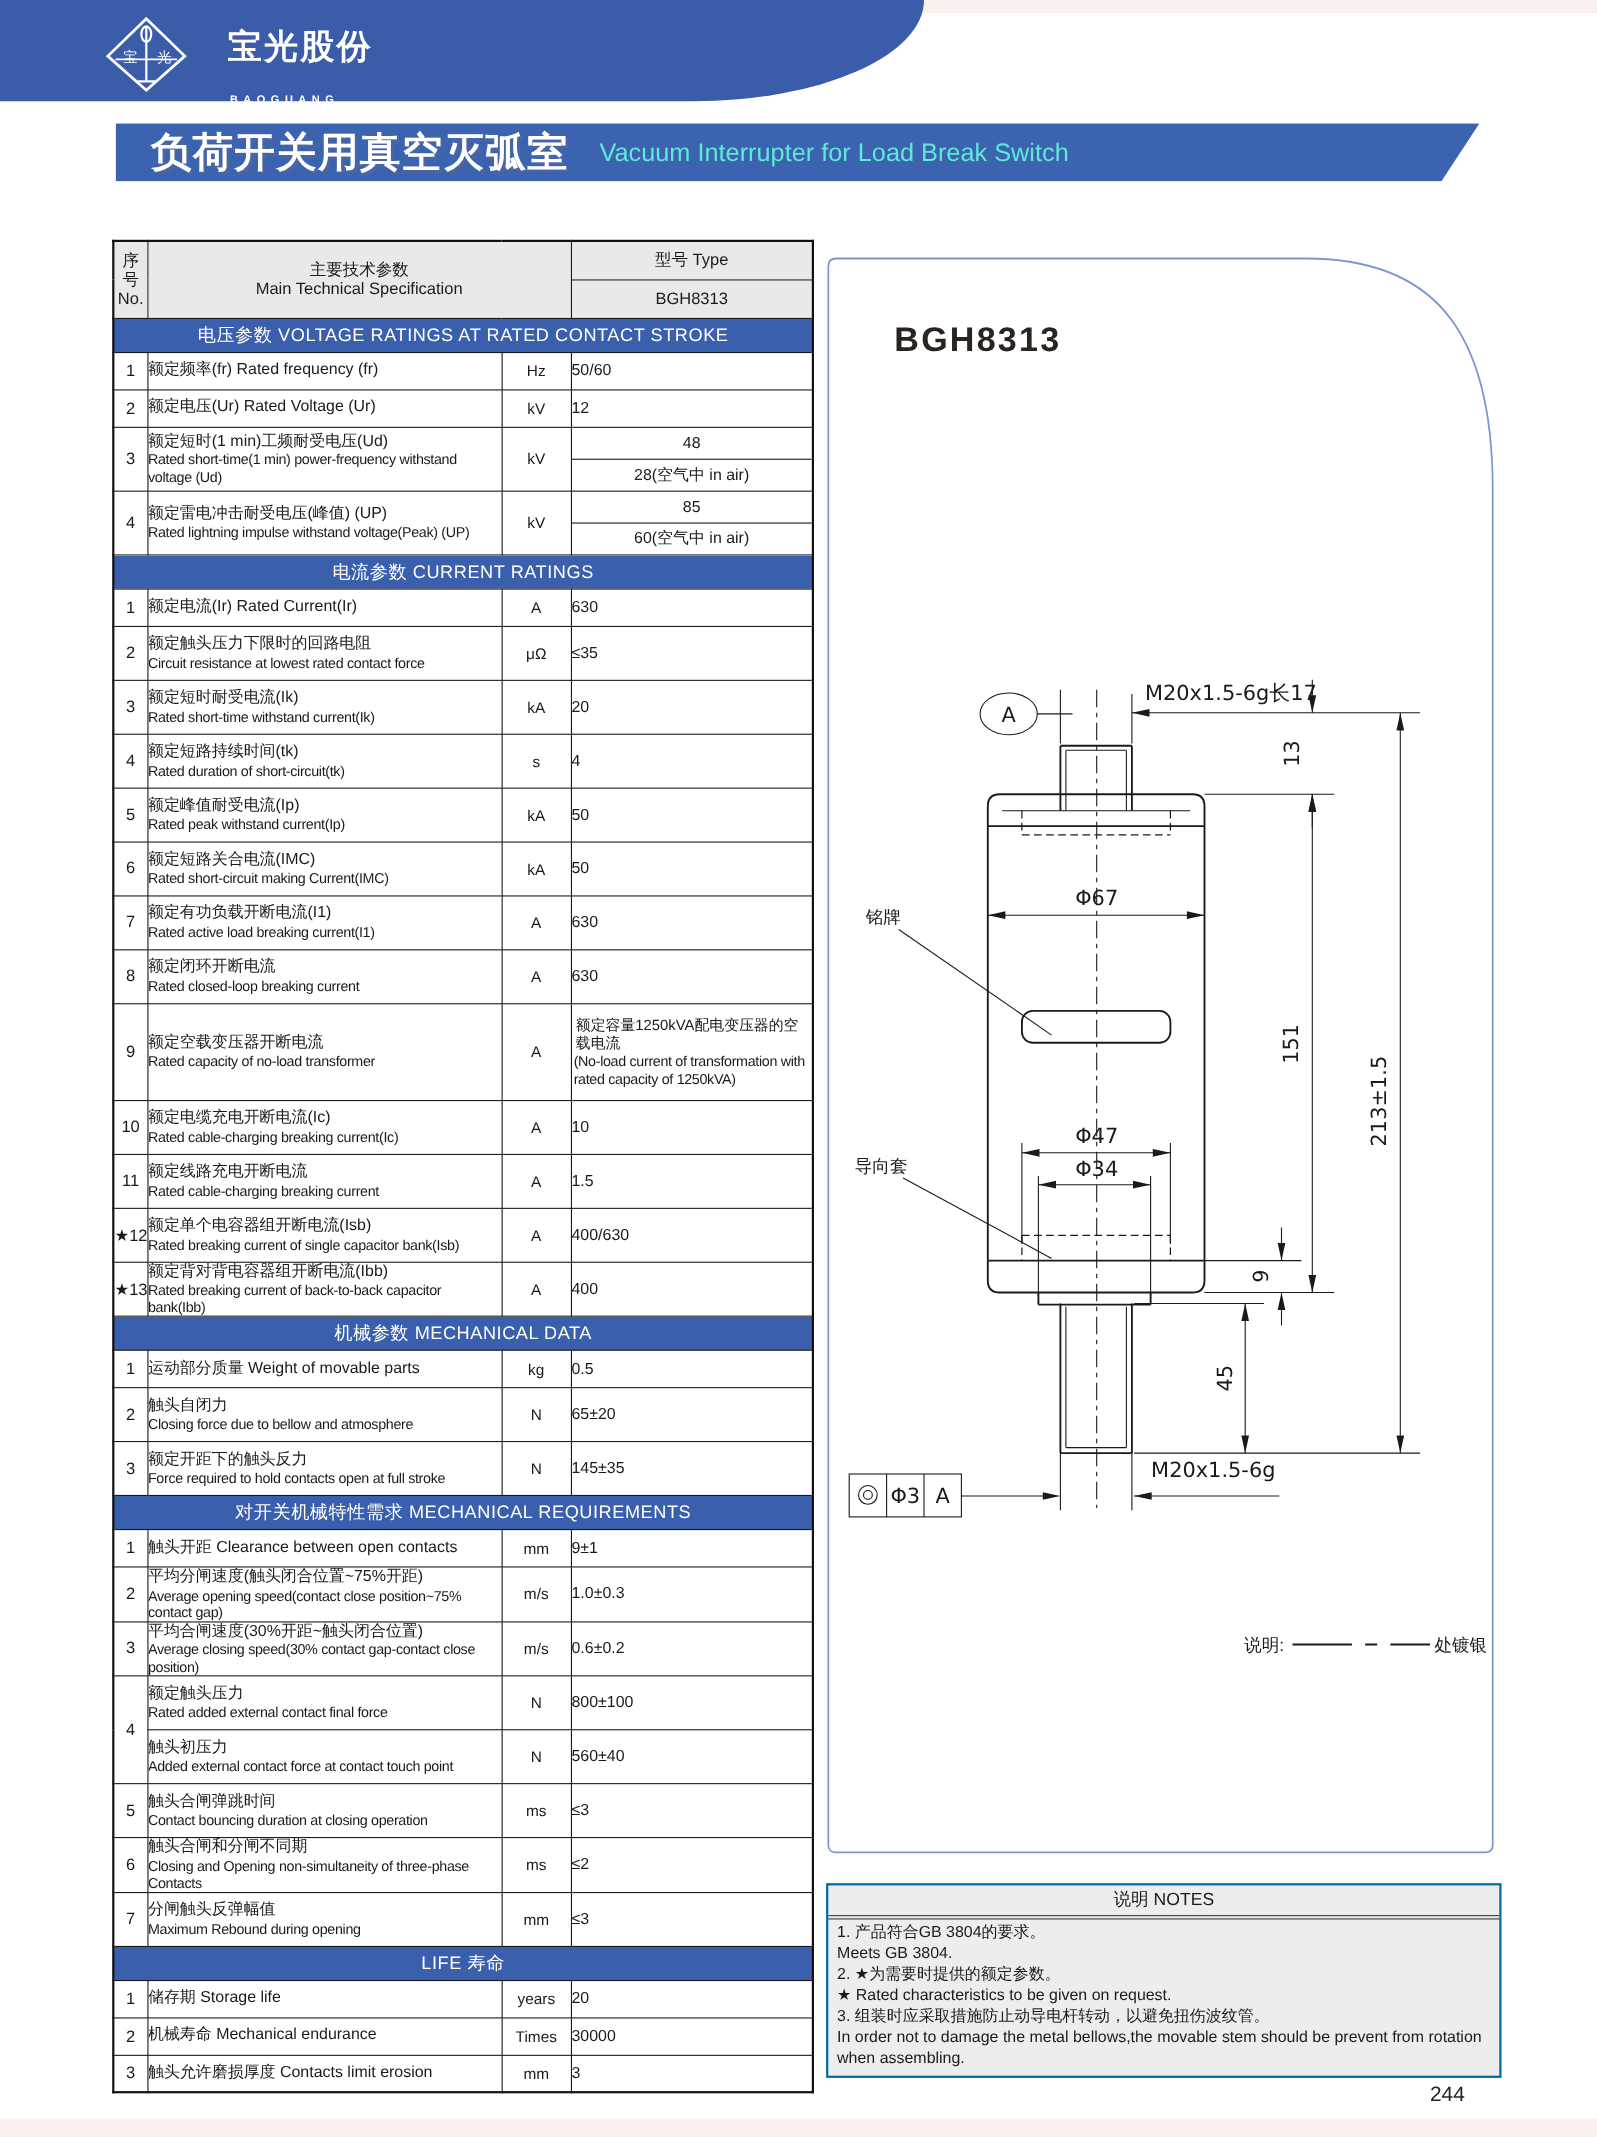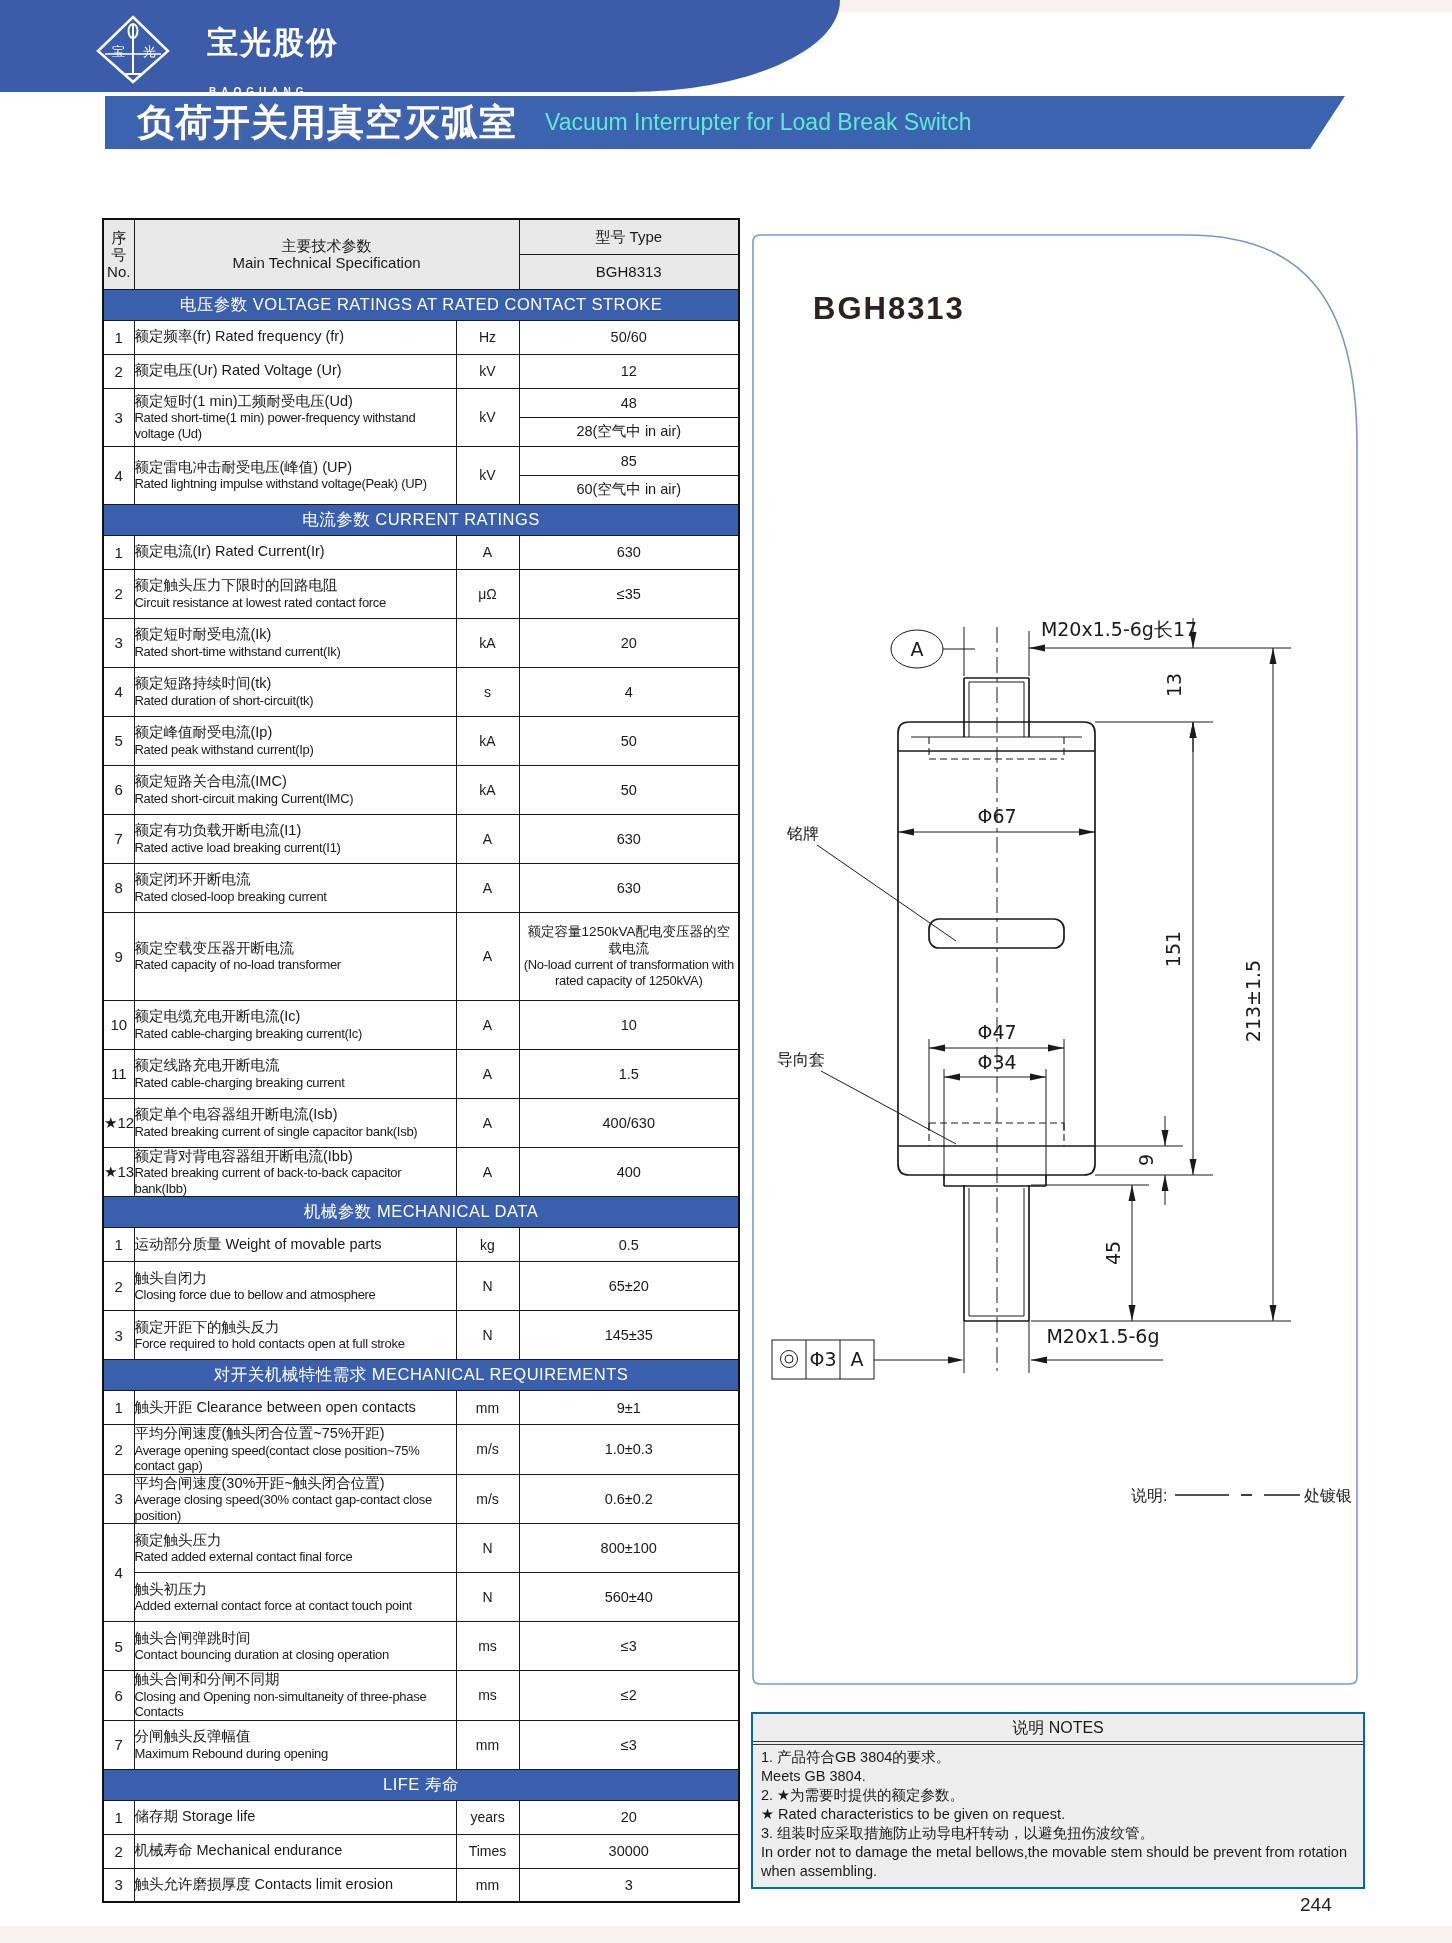--- a/index.html
+++ b/index.html
@@ -10,40 +10,40 @@
   .pink-strip.bottom{top:1926px;height:17px;}
 
   
   .header-band{position:absolute;left:0;top:0;width:840px;height:92px;background:#3b5ca9;
     border-bottom-right-radius:210px 92px;}
   .logo-wrap{position:absolute;left:95px;top:14px;width:320px;height:70px;}
   .company-cn{position:absolute;left:112px;top:8px;color:#fff;font-size:31px;font-weight:bold;letter-spacing:2px;}
   .company-en{position:absolute;left:114px;top:44px;color:#fff;font-size:10px;font-weight:bold;letter-spacing:5px;margin-top:28px;}
 
   
-  .titlebar{position:absolute;left:105px;top:96px;width:1240px;height:53px;background:#3c63b0;
+  .titlebar{position:absolute;left:105px;top:112px;width:1240px;height:53px;background:#3c63b0;
     clip-path:polygon(0 0,100% 0,97.2% 100%,0 100%);display:flex;align-items:center;}
   .title-cn{font-size:37px;font-weight:bold;color:#fff;margin-left:32px;letter-spacing:1px;
     text-shadow:2.5px 2.5px 0 rgba(90,105,150,.45);white-space:nowrap;}
   .title-en{font-size:23px;color:#5eead4;margin-left:28px;white-space:nowrap;}
 
   
   .tablewrap{position:absolute;left:102px;top:218px;}
   table.spec{border-collapse:collapse;width:636px;table-layout:fixed;border:2.5px solid #111;}
   table.spec td{border:1.5px solid #1a1a1a;padding:0;vertical-align:middle;overflow:hidden;}
   td.h{background:#e9e9e9;text-align:center;font-size:15px;line-height:17px;}
   tr.band td{background:#3a5fad;color:#fff;text-align:center;font-size:16.5px;font-weight:normal;
     letter-spacing:.5px;height:30px;}
   tr.r-s{height:34px;} tr.r-d{height:49px;} tr.r-t{height:88px;} tr.r-sp{height:58px;}
   td.no{text-align:center;font-size:15px;}
   td.desc{padding:1px 7px;}
   td.desc .cn{font-size:14.5px;line-height:17.5px;}
   td.desc .en{font-size:13px;line-height:15.5px;letter-spacing:-0.3px;}
   td.unit{text-align:center;font-size:14px;}
-  td.val{text-align:center;font-size:14.5px;}
+  td.val{text-align:left;font-size:14.5px;}
   td.val.split{padding:0;}
   td.val.split .sub{height:28px;display:flex;align-items:center;justify-content:center;}
   td.val.split .sub:first-child{border-bottom:1.5px solid #1a1a1a;}
   td.val .vcn{font-size:13.5px;line-height:16.5px;padding:2px 4px 0 4px;}
   td.val .ven{font-size:13px;line-height:15.5px;padding:0 2px 2px 2px;letter-spacing:-0.3px;}
 
   
   .notes{position:absolute;left:751px;top:1712px;width:614px;background:#ededed;border:2px solid #0369a1;box-sizing:border-box;}
   .notes-title{height:27px;line-height:27px;text-align:center;font-size:16px;border-bottom:1.5px solid #3a3a3a;}
   .notes-body{border-top:1.5px solid #3a3a3a;margin-top:2px;padding:3px 8px 6px 8px;}

